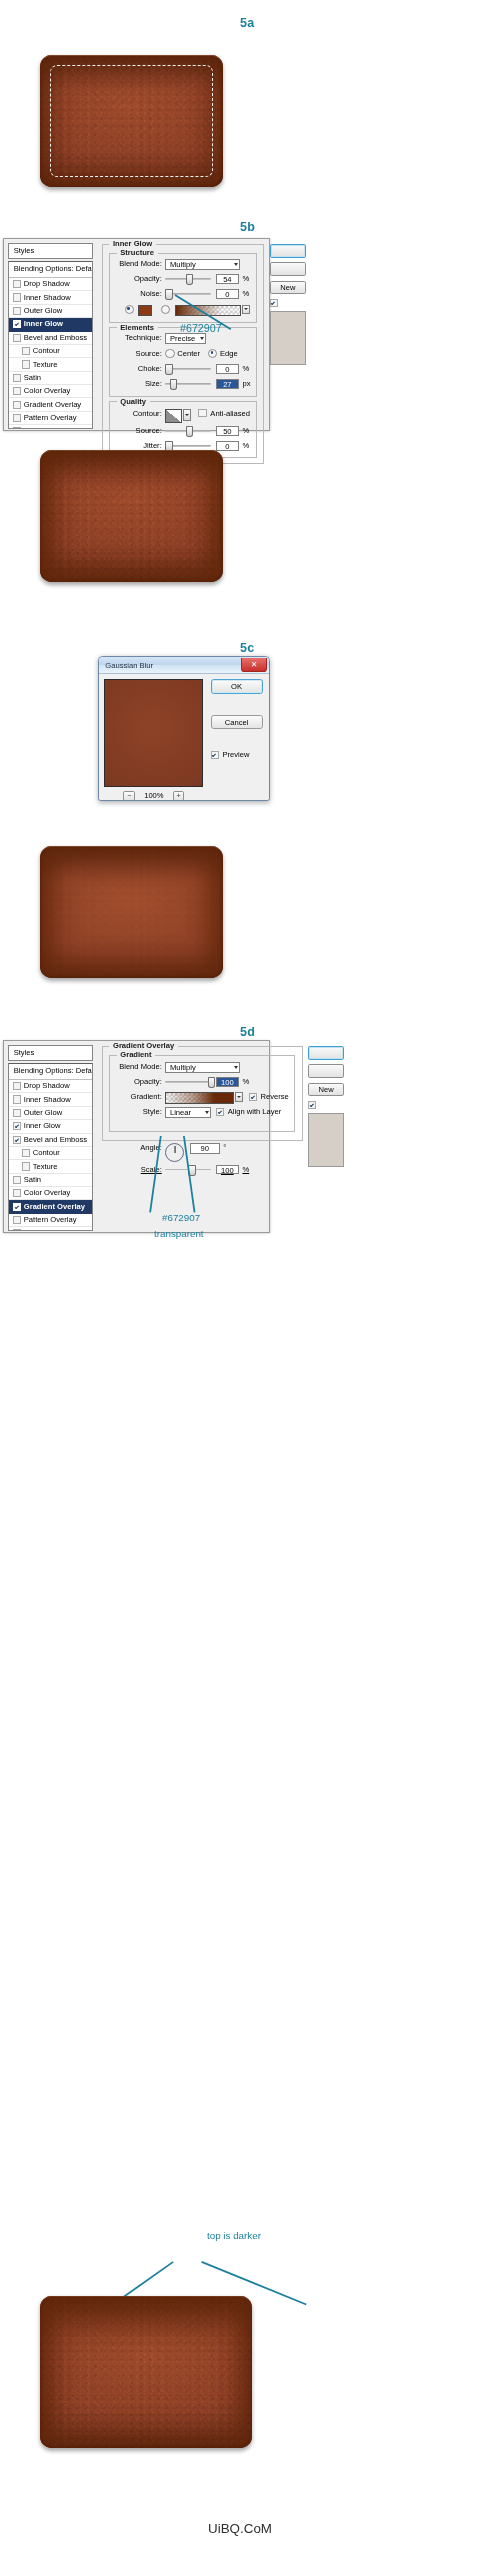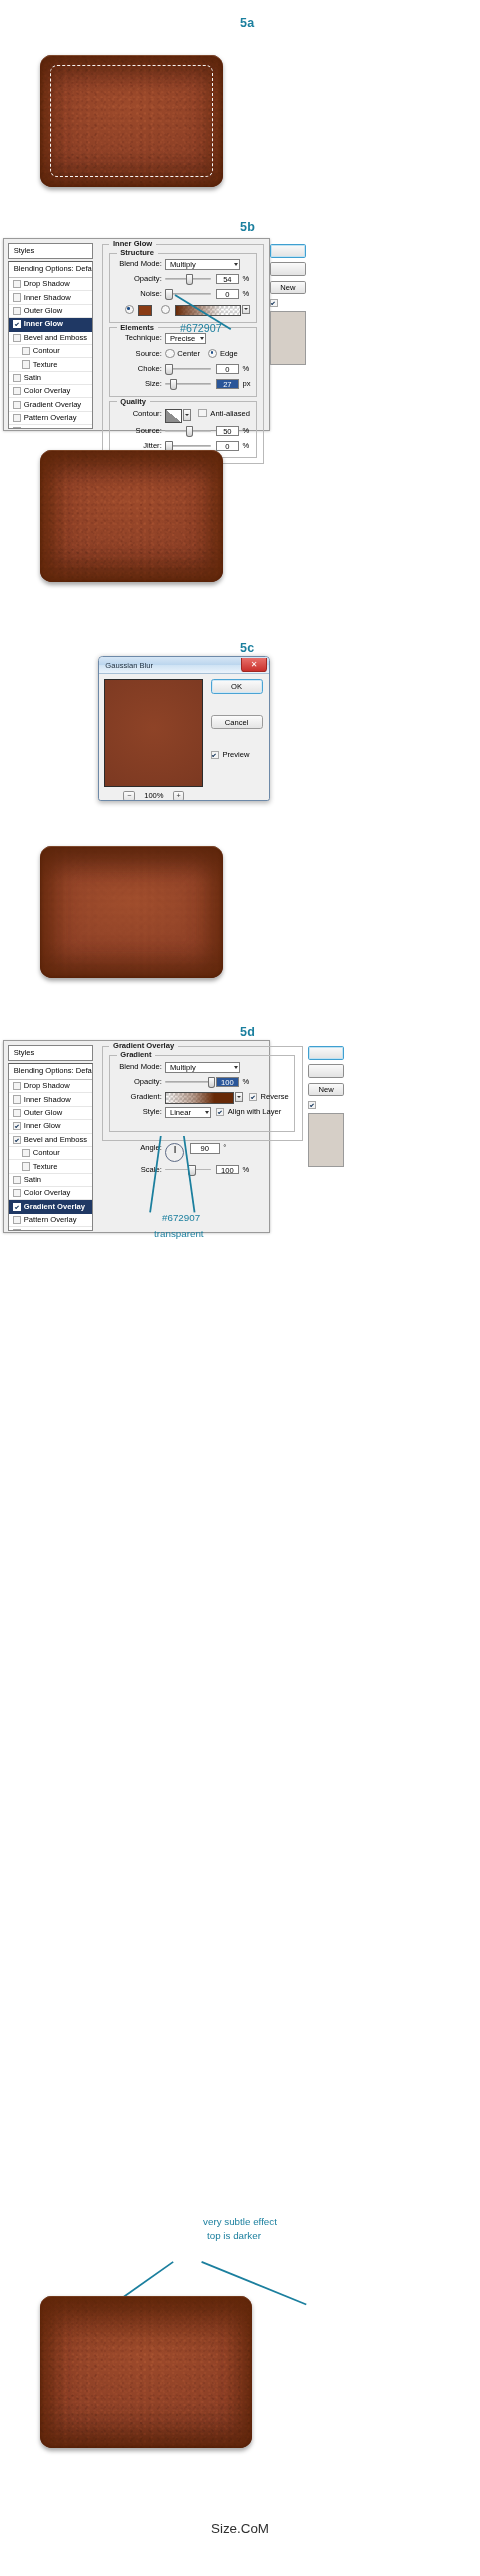--- a/index.html
+++ b/index.html
@@ -656,21 +656,21 @@
 
           <div class="row" style="height:18px;margin-top:24px;">
             <div class="lbl w52">Angle:</div>
             <span class="angle-dial">
                 <span class="needle"></span>
               </span>
             <span class="numbox" style="width:30px;height:10.7px;line-height:10.7px;margin-left:5.4px;">90</span>
             <span class="unit">°</span>
           </div>
 
-          <div class="row" style="margin-bottom:8px;">
+          <div class="row" style="margin-bottom:8px;text-decoration:underline;">
             <div class="lbl w52">Scale:</div>
             <div class="slider" style="width:46px;flex:0 0 46px;">
               <div class="track"></div>
               <div class="knob" style="left:50%;"></div>
             </div>
             <div class="numbox">100</div>
             <div class="unit">%</div>
           </div>
         </div>
       </div>
@@ -687,32 +687,31 @@
     </div>
   </div>
 
   <svg class="leader" style="left:148px;top:1136px;width:54px;height:80px;" viewBox="0 0 60 90" width="54" height="80">
     <line x1="2" y1="86" x2="14" y2="0"></line>
     <line x1="52" y1="86" x2="40" y2="0"></line>
   </svg>
   <div class="anno" style="left:162px;top:1212px;">#672907</div>
   <div class="anno" style="left:154px;top:1228px;">transparent</div>
 
-  <div class="anno ctr" style="left:0;right:0;top:2216px;text-align:center;">very subtle effect</div>
   <div class="anno ctr" style="left:0;right:12px;top:2230px;text-align:center;">top is darker</div>
 
   <svg class="leader" style="left:112px;top:2253px;width:259px;height:55px;" viewBox="0 0 290 62" width="259" height="55">
     <line x1="0" y1="58" x2="68" y2="10"></line>
     <line x1="100" y1="10" x2="218" y2="58"></line>
   </svg>
 
   <div class="leather-wrap" style="left:40px;top:2296px;width:212px;height:152px;">
     <div class="leather">
       <div class="bevel-rim"></div>
       <div class="inner-glow-hard" style="box-shadow:inset 0 0 23px 9px rgba(103,41,7,.62);"></div>
       <div class="top-dark"></div>
     </div>
   </div>
 
-  <div class="watermark" style="top:2521px;">Size.CoM</div>
+  <div class="watermark" style="top:2521px;">UiBQ.CoM</div>
 
 </div>
 
 
 </body></html>

